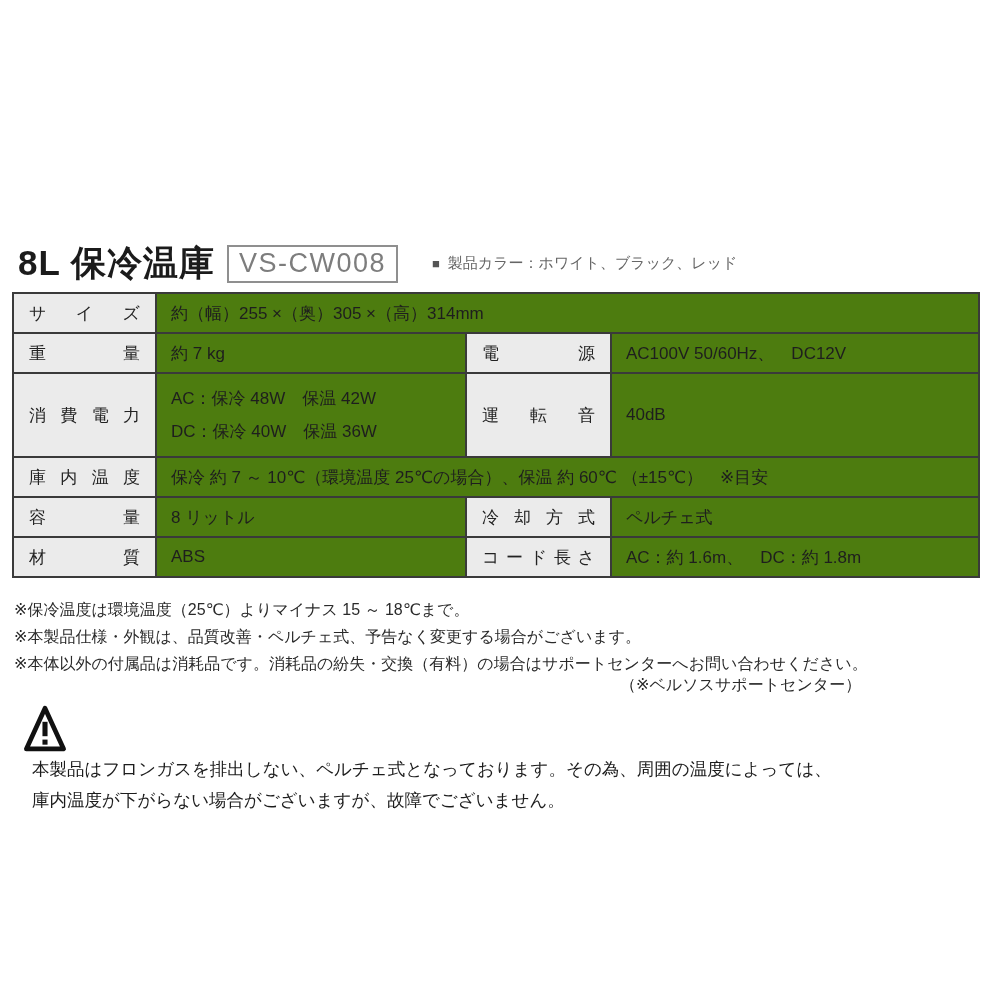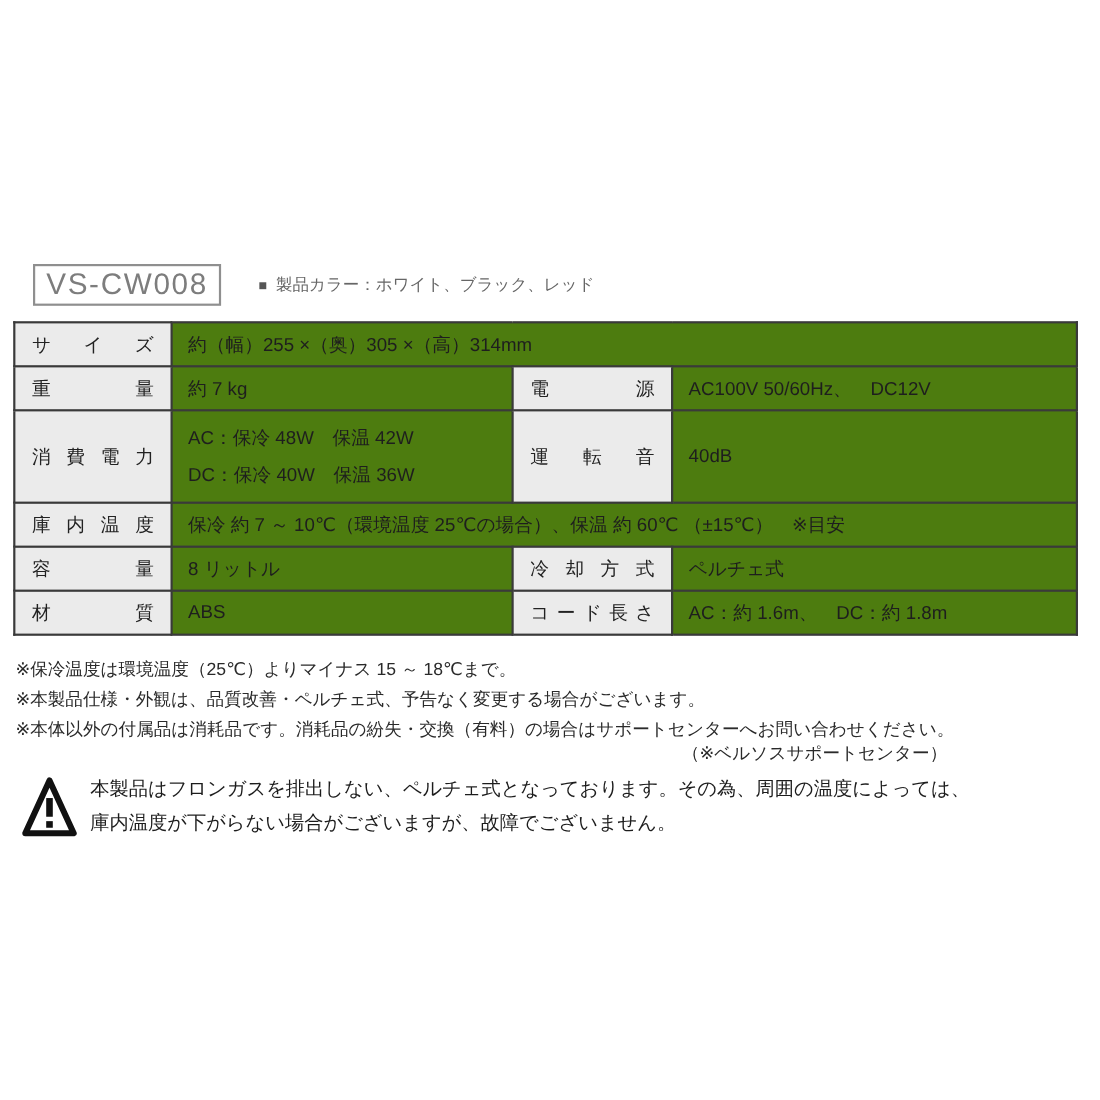--- a/index.html
+++ b/index.html
@@ -25,29 +25,30 @@
   tr.h40 td { height: 40px; } tr.h84 td { height: 84px; }
   .justify-label { display: flex; justify-content: space-between; align-items: center; width: 100%; }
   .two-line div { line-height: 33px; }
 
   
   .notes { position: absolute; top: 599px; left: 14px; font-size: 16px; color: #2a2a2a; }
   .notes .note { height: 27px; line-height: 22px; white-space: nowrap; }
   .support-note { position: absolute; top: 675px; left: 608px; font-size: 16px; color: #2a2a2a; white-space: nowrap; margin-left: 12px; }
 
   
-  .warning { position: absolute; top: 702px; left: 20px; display: flex; }
+  .warning { position: absolute; top: 702px; left: 20px; display: flex; flex-direction: column; }
   .warning-icon { width: 50px; height: 60px; flex: 0 0 50px; margin-top: 2px; }
   .warning-text { margin-left: 12px; font-size: 17.5px; color: #1c1c1c; }
   .warning-text div { line-height: 31px; white-space: nowrap; }
 </style>
 </head>
 <body>
 
 <div class="header">
+  <div class="title">8L 保冷温庫</div>
   <div class="model-box">VS-CW008</div>
   <div class="color-line">
     <span class="bullet">■</span>
     <span>製品カラー：ホワイト、ブラック、レッド</span>
   </div>
 </div>
 
 <div class="spec-table">
   <table>
     <colgroup>

